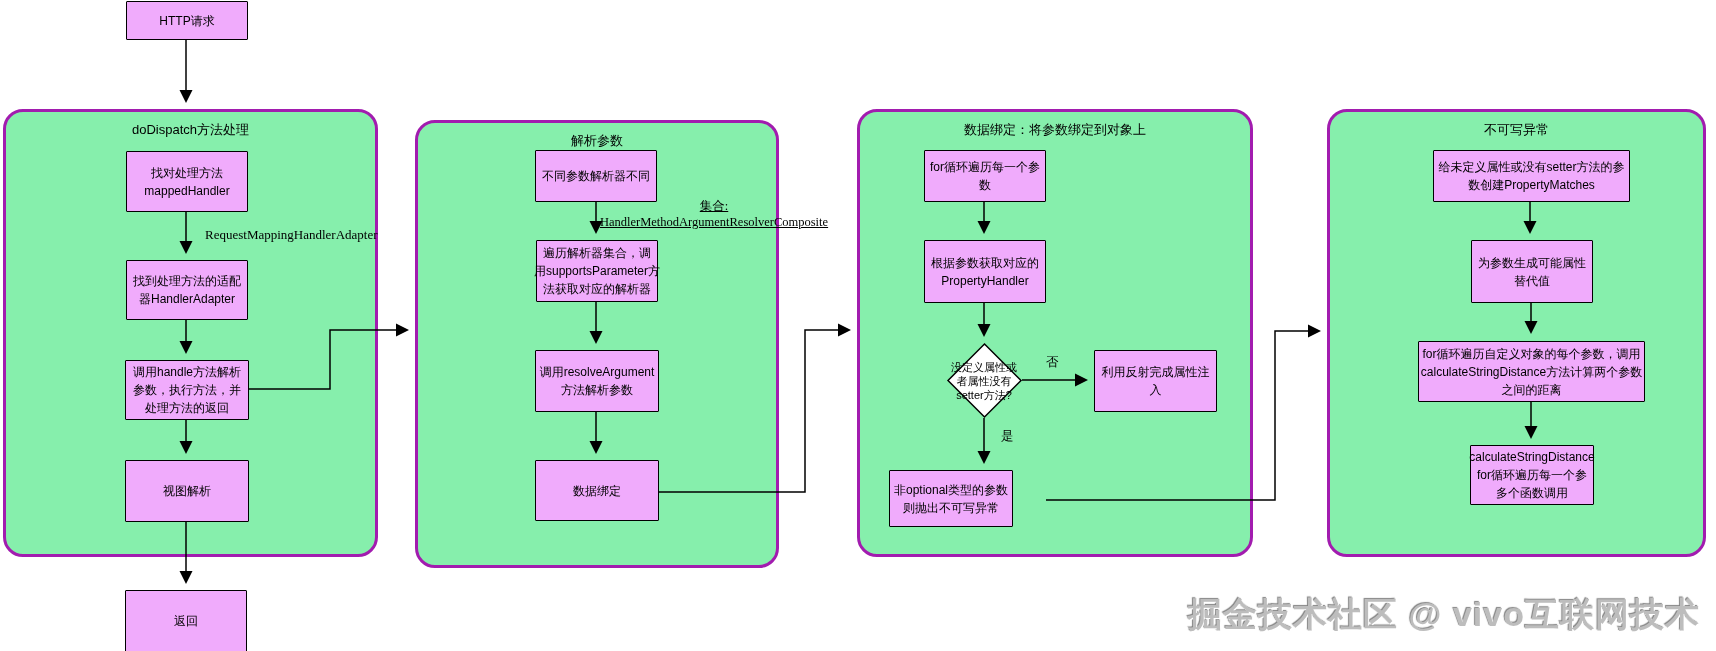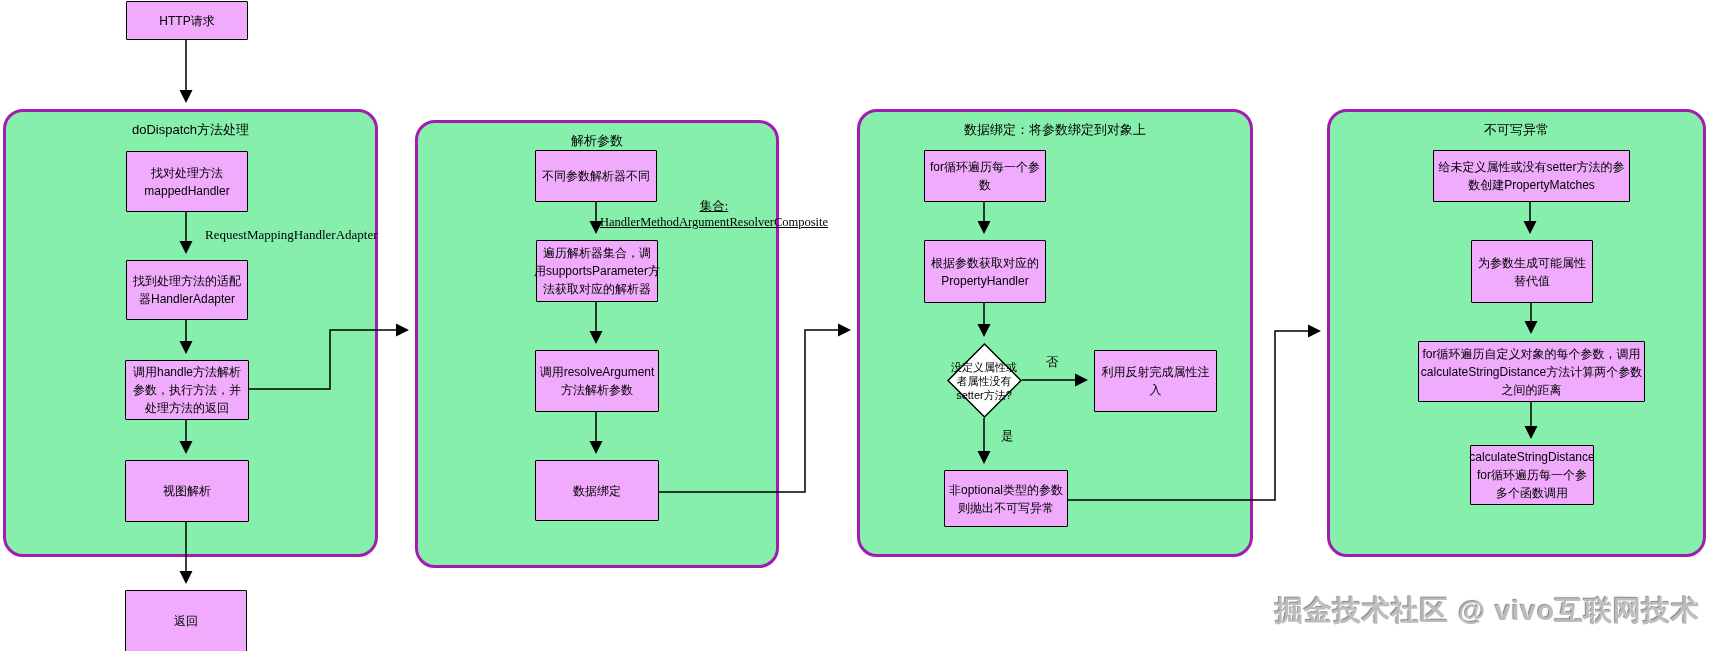--- a/index.html
+++ b/index.html
@@ -33,21 +33,21 @@
     position:absolute;z-index:4;font-family:"Liberation Serif","DejaVu Serif",serif;
     font-size:13px;color:#000;white-space:pre;text-align:center;line-height:16px;
   }
   .edge-label.centered{transform:translateX(-50%);text-decoration:underline;}
   .branch-label{
     position:absolute;z-index:4;font-size:12.5px;color:#000;
     font-family:"Liberation Sans","DejaVu Sans",sans-serif;white-space:pre;
   }
   .watermark{
     position:absolute;top:592px;right:16px;z-index:5;
-    font-size:28px;font-weight:bold;letter-spacing:1px;color:#bdbdbd;
+    font-size:34px;font-weight:bold;letter-spacing:1px;color:#bdbdbd;
     text-shadow:1px 1px 0 #ffffff,-1px -1px 1px #848484;
     font-family:"Liberation Sans","DejaVu Sans",sans-serif;white-space:pre;
   }
 </style>
 </head>
 <body>
 
 <div class="canvas">
 
   <div class="container" style="left:3px;top:109px;width:369px;height:442px">
@@ -140,21 +140,21 @@
     <span class="nl">根据参数获取对应的
 PropertyHandler</span>
   </div>
   <div class="decision-label" style="left:938px;top:347px;width:92px;height:67px">没定义属性或
 者属性没有
 setter方法?</div>
   <div class="node" style="left:1094px;top:350px;width:121px;height:60px">
     <span class="nl">利用反射完成属性注
 入</span>
   </div>
-  <div class="node" style="left:944px;top:470px;width:122px;height:55px">
+  <div class="node" style="left:889px;top:470px;width:122px;height:55px">
     <span class="nl">非optional类型的参数
 则抛出不可写异常</span>
   </div>
 
   <div class="node" style="left:1433px;top:150px;width:195px;height:50px">
     <span class="nl">给未定义属性或没有setter方法的参
 数创建PropertyMatches</span>
   </div>
   <div class="node" style="left:1471px;top:240px;width:120px;height:61px">
     <span class="nl">为参数生成可能属性

